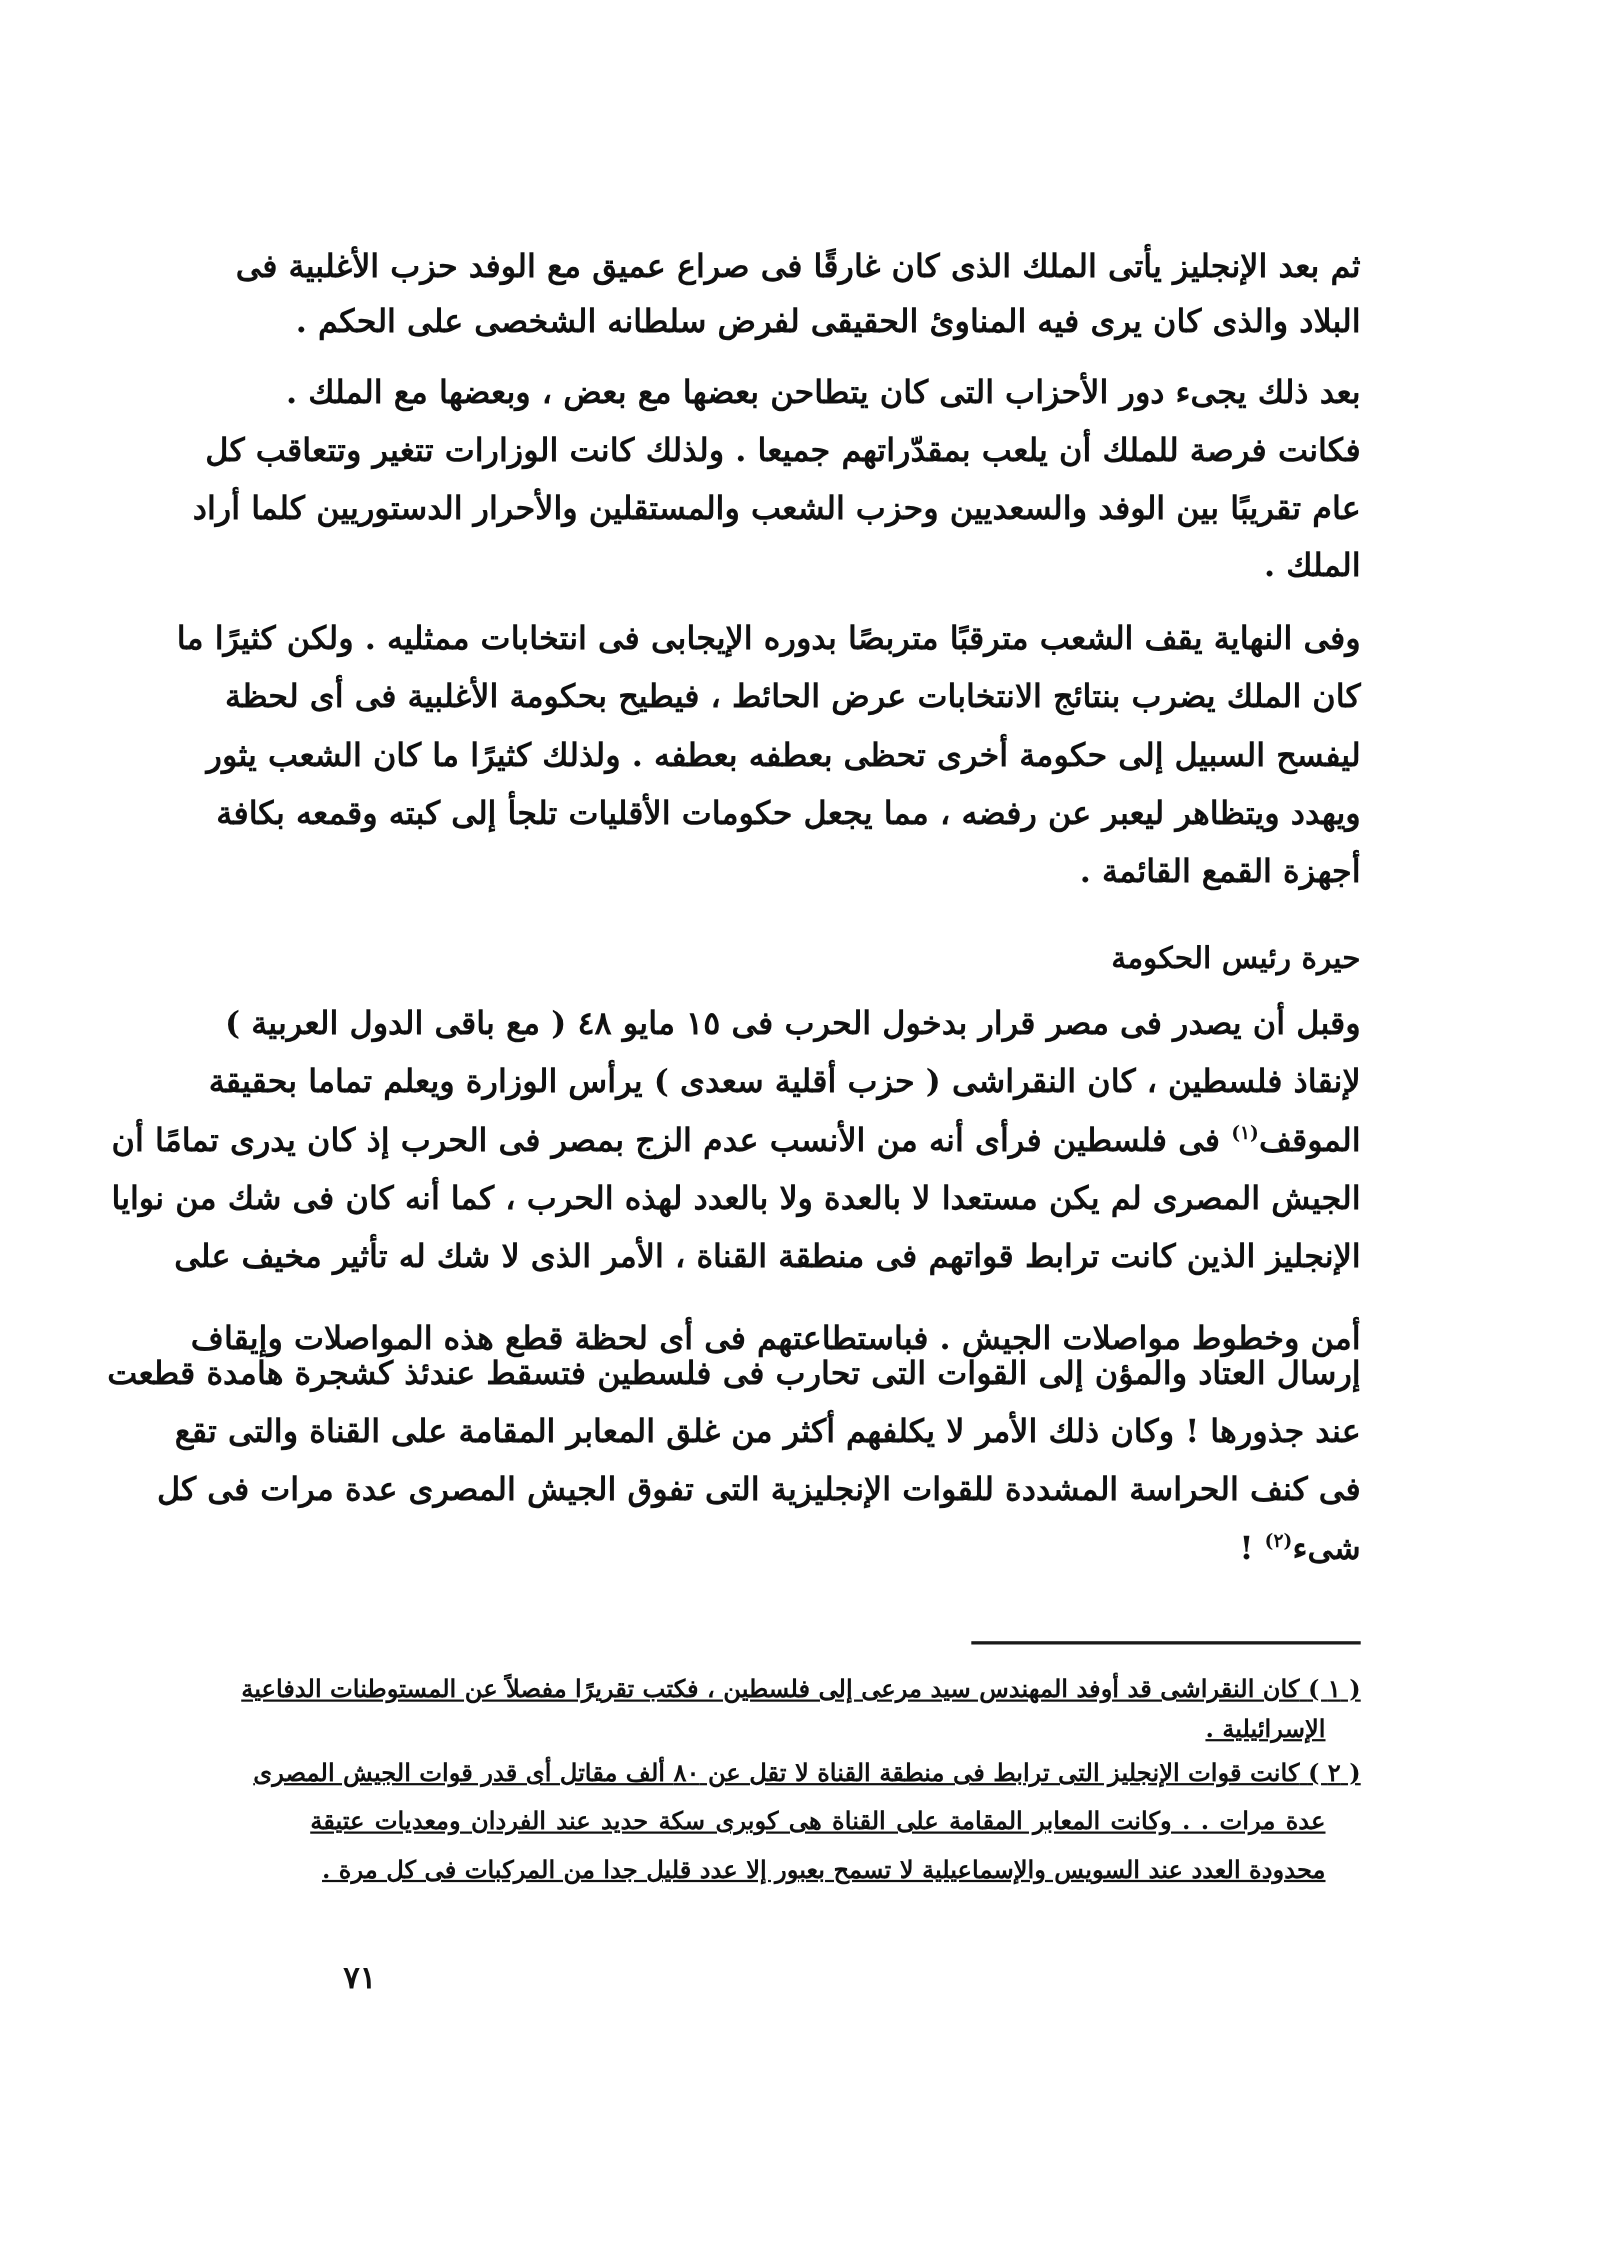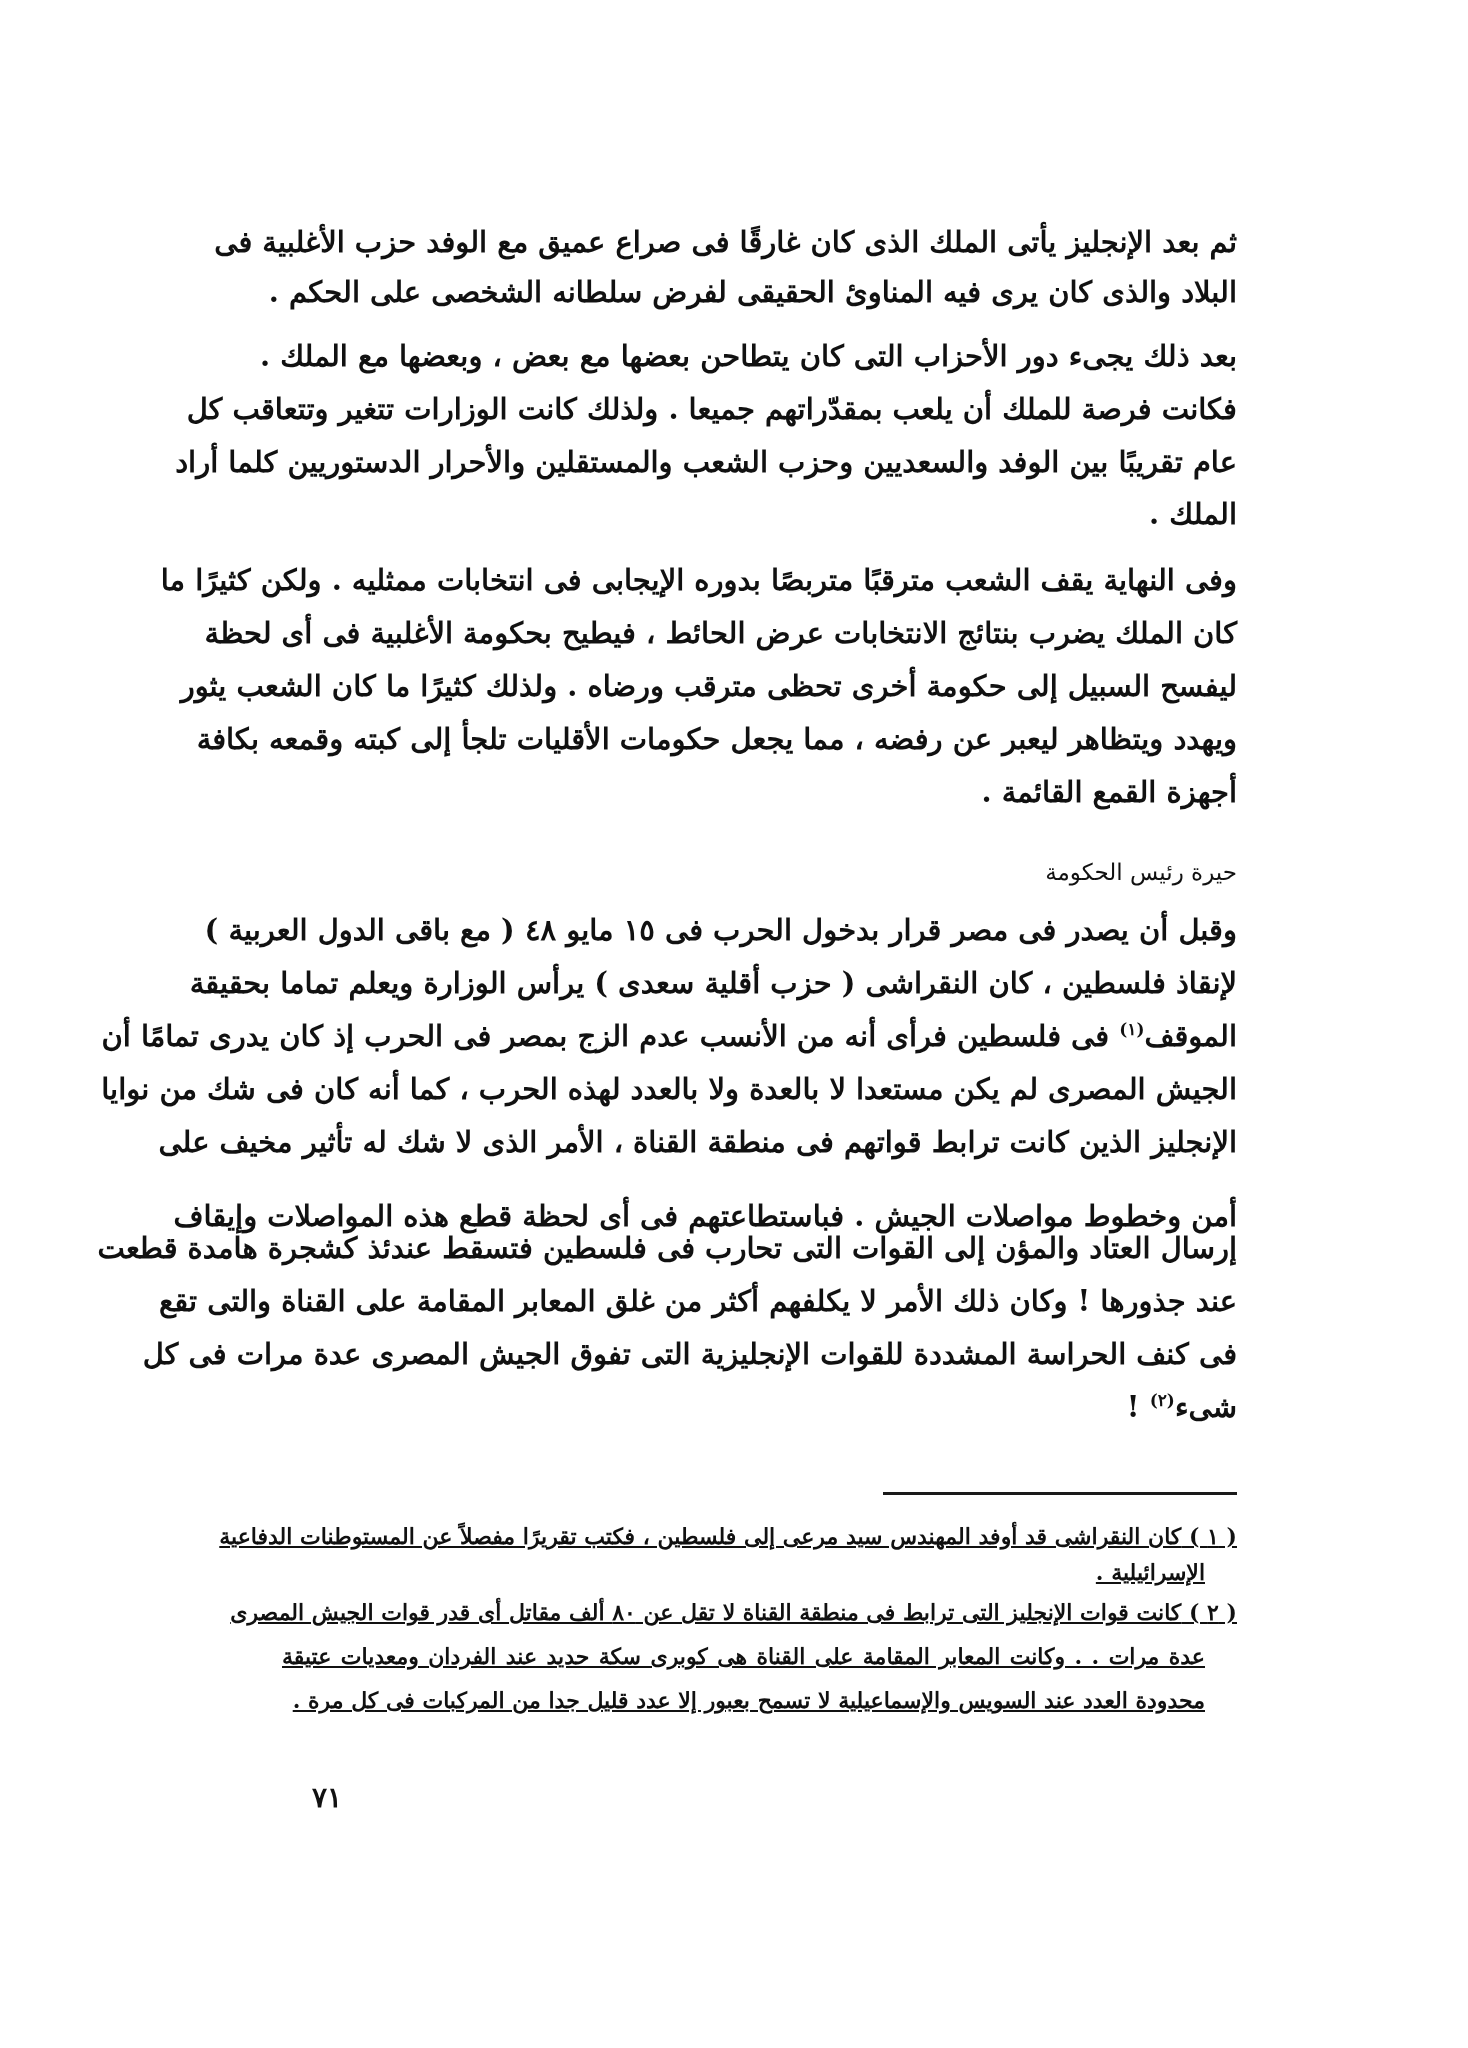--- a/index.html
+++ b/index.html
@@ -33,22 +33,22 @@
       white-space: nowrap;
       text-align: justify;
       text-align-last: justify;
     }
     .line.last {
       text-align-last: right;
     }
     .heading {
       position: absolute;
       right: 0;
-      font-size: 23px;
-      font-weight: normal;
+      font-size: 27px;
+      font-weight: bold;
       line-height: 40px;
       white-space: nowrap;
     }
     .fn {
       position: absolute;
       right: 0;
       width: 955px;
       font-size: 22px;
       font-weight: bold;
       line-height: 32px;
@@ -99,21 +99,21 @@
   <div>
     <div class="line" style="top:336px;">بعد ذلك يجىء دور الأحزاب التى كان يتطاحن بعضها مع بعض ، وبعضها مع الملك .</div>
     <div class="line" style="top:389px;">فكانت فرصة للملك أن يلعب بمقدّراتهم جميعا . ولذلك كانت الوزارات تتغير وتتعاقب كل</div>
     <div class="line" style="top:442px;">عام تقريبًا بين الوفد والسعديين وحزب الشعب والمستقلين والأحرار الدستوريين كلما أراد</div>
     <div class="line last" style="top:494px;">الملك .</div>
   </div>
 
   <div>
     <div class="line" style="top:560px;">وفى النهاية يقف الشعب مترقبًا متربصًا بدوره الإيجابى فى انتخابات ممثليه . ولكن كثيرًا ما</div>
     <div class="line" style="top:613px;">كان الملك يضرب بنتائج الانتخابات عرض الحائط ، فيطيح بحكومة الأغلبية فى أى لحظة</div>
-    <div class="line" style="top:666px;">ليفسح السبيل إلى حكومة أخرى تحظى مترقب ورضاه . ولذلك كثيرًا ما كان الشعب يثور</div>
+    <div class="line" style="top:666px;">ليفسح السبيل إلى حكومة أخرى تحظى بعطفه بعطفه . ولذلك كثيرًا ما كان الشعب يثور</div>
     <div class="line" style="top:719px;">ويهدد ويتظاهر ليعبر عن رفضه ، مما يجعل حكومات الأقليات تلجأ إلى كبته وقمعه بكافة</div>
     <div class="line last" style="top:772px;">أجهزة القمع القائمة .</div>
   </div>
 
   <div class="heading" style="top:852px;">حيرة رئيس الحكومة</div>
 
   <div>
     <div class="line" style="top:910px;">وقبل أن يصدر فى مصر قرار بدخول الحرب فى ١٥ مايو ٤٨ ( مع باقى الدول العربية )</div>
     <div class="line" style="top:963px;">لإنقاذ فلسطين ، كان النقراشى ( حزب أقلية سعدى ) يرأس الوزارة ويعلم تماما بحقيقة</div>
     <div class="line" style="top:1016px;">

